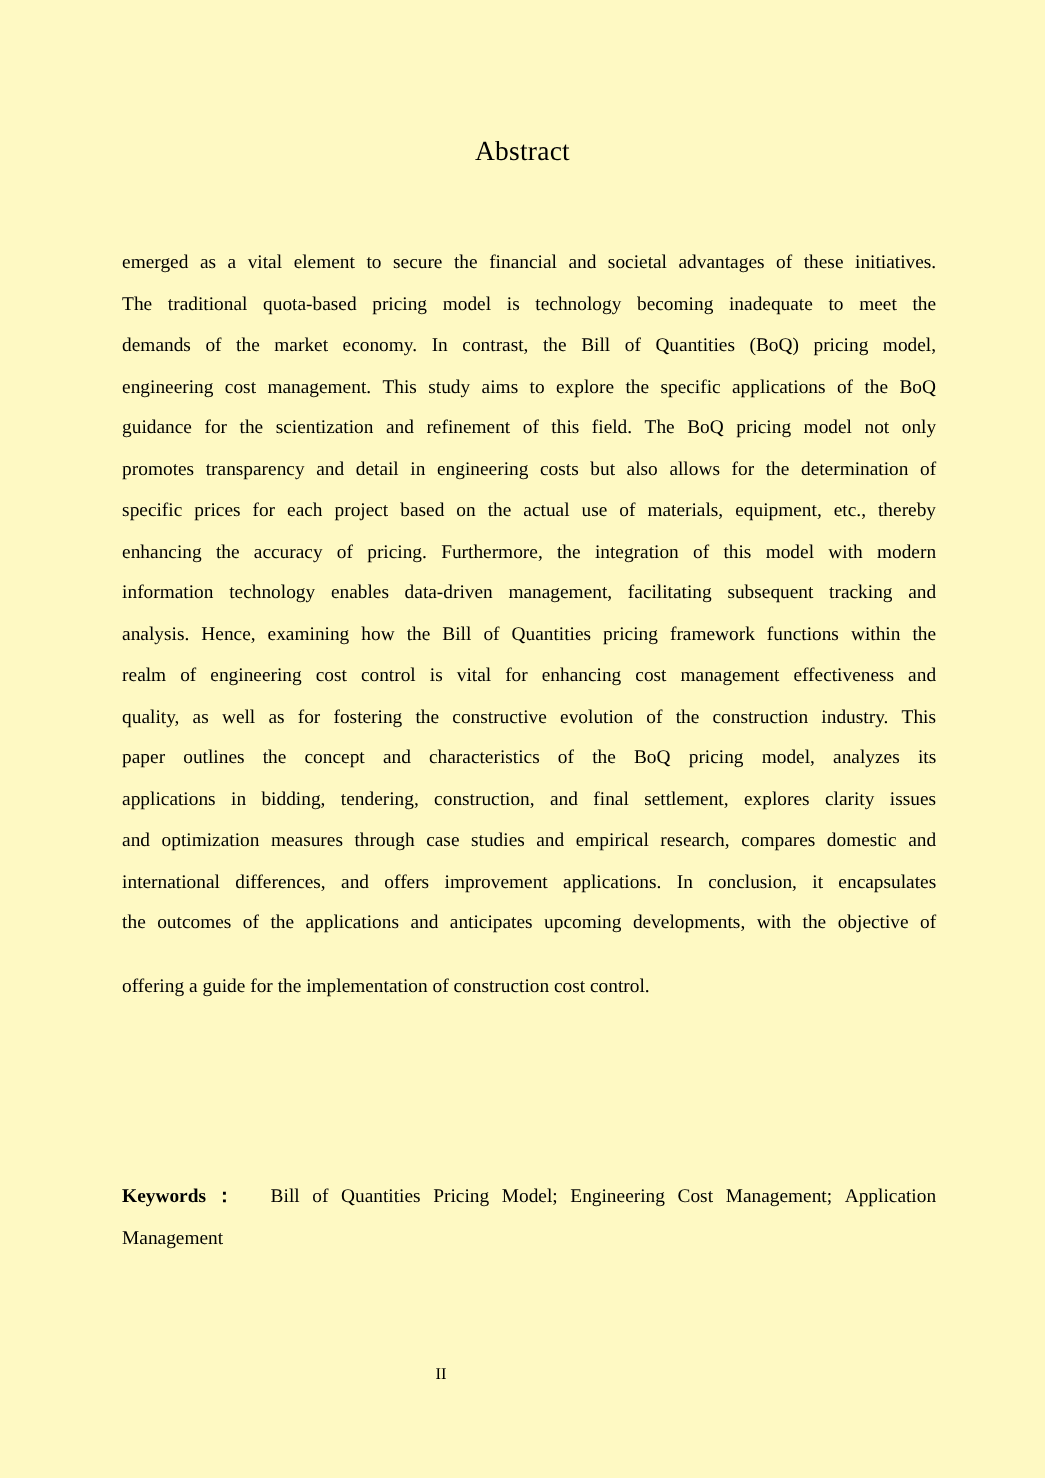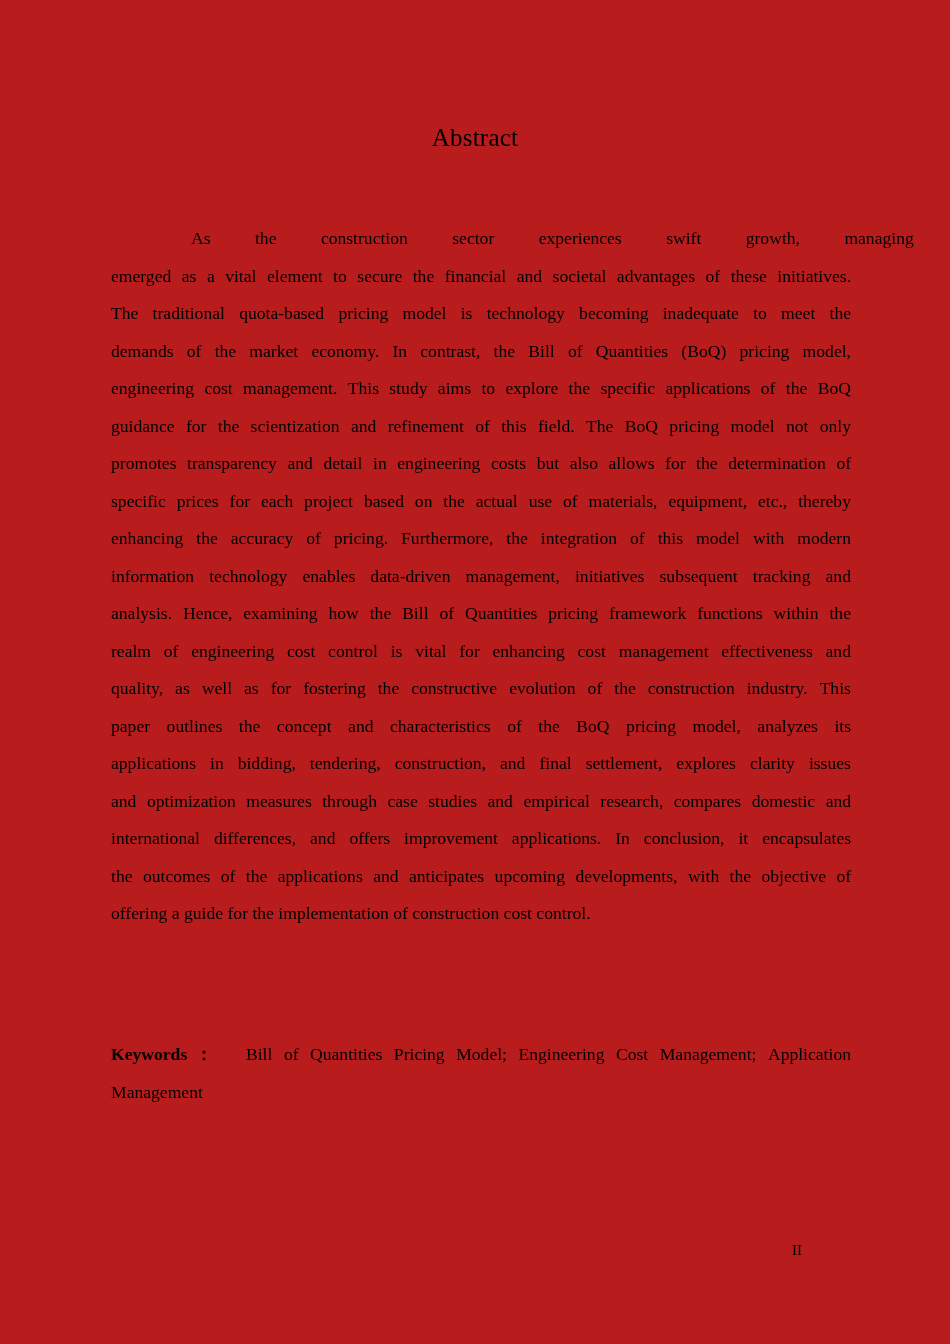--- a/index.html
+++ b/index.html
@@ -8,21 +8,21 @@
     background: #ffffff;
   }
   body {
     font-family: "Liberation Serif", "DejaVu Serif", serif;
     color: #000000;
   }
   .page {
     position: relative;
     width: 950px;
     height: 1344px;
-    background: #b91c1c;
+    background: #fef9c3;
     overflow: hidden;
   }
 
   
   .doc-title {
     position: absolute;
     left: 0;
     top: 122px;
     width: 950px;
     text-align: center;
@@ -49,20 +49,21 @@
     line-height: 37.5px;
     text-align: justify;
     text-align-last: justify;
     white-space: nowrap;
     color: #000;
   }
   
   .tline.last {
     text-align-last: left;
     text-align: left;
+    margin-top: 20px;
   }
   
   .tline.indent {
     text-indent: 40px;
   }
   
   .tline > span.w {
     display: inline-block;
   }
 
@@ -78,64 +79,64 @@
     width: 740px;
     height: 37.5px;
     font-size: 17.6px;
     line-height: 37.5px;
     white-space: nowrap;
     color: #000;
   }
   .kw-line.justified {
     text-align: justify;
     text-align-last: justify;
+    margin-top: 33px;
   }
   .kw-label {
     font-weight: bold;
   }
   .kw-colon {
     font-weight: bold;
     margin-left: 1px;
   }
   .kw-gap {
     display: inline-block;
     width: 26px;
   }
 
   
   .page-number {
     position: absolute;
     left: 0;
     top: 1240px;
     width: 802px;
-    text-align: right;
+    text-align: center;
     font-size: 15px;
     line-height: 20px;
     color: #000;
   }
 </style>
 </head>
 <body>
 
 <div class="page">
 
   <div class="doc-title">Abstract</div>
 
   <div class="body-block">
 
-  <span class="tline indent"><span class="w">As</span> <span class="w">the</span> <span class="w">construction</span> <span class="w">sector</span> <span class="w">experiences</span> <span class="w">swift</span> <span class="w">growth,</span> <span class="w">managing</span> <span class="w">costs</span>   </span>
       <span class="tline"><span class="w">emerged</span> <span class="w">as</span> <span class="w">a</span> <span class="w">vital</span> <span class="w">element</span> <span class="w">to</span> <span class="w">secure</span> <span class="w">the</span> <span class="w">financial</span> <span class="w">and</span> <span class="w">societal</span> <span class="w">advantages</span> <span class="w">of</span> <span class="w">these</span> <span class="w">initiatives.</span></span>
       <span class="tline"><span class="w">The</span> <span class="w">traditional</span> <span class="w">quota-based</span> <span class="w">pricing</span> <span class="w">model</span> <span class="w">is</span> <span class="w">technology</span> <span class="w">becoming</span> <span class="w">inadequate</span> <span class="w">to</span> <span class="w">meet</span> <span class="w">the</span></span>
       <span class="tline"><span class="w">demands</span> <span class="w">of</span> <span class="w">the</span> <span class="w">market</span> <span class="w">economy.</span> <span class="w">In</span> <span class="w">contrast,</span> <span class="w">the</span> <span class="w">Bill</span> <span class="w">of</span> <span class="w">Quantities</span> <span class="w">(BoQ)</span> <span class="w">pricing</span> <span class="w">model,</span></span>
       <span class="tline"><span class="w">engineering</span> <span class="w">cost</span> <span class="w">management.</span> <span class="w">This</span> <span class="w">study</span> <span class="w">aims</span> <span class="w">to</span> <span class="w">explore</span> <span class="w">the</span> <span class="w">specific</span> <span class="w">applications</span> <span class="w">of</span> <span class="w">the</span> <span class="w">BoQ</span></span>
       <span class="tline"><span class="w">guidance</span> <span class="w">for</span> <span class="w">the</span> <span class="w">scientization</span> <span class="w">and</span> <span class="w">refinement</span> <span class="w">of</span> <span class="w">this</span> <span class="w">field.</span> <span class="w">The</span> <span class="w">BoQ</span> <span class="w">pricing</span> <span class="w">model</span> <span class="w">not</span> <span class="w">only</span></span>
       <span class="tline"><span class="w">promotes</span> <span class="w">transparency</span> <span class="w">and</span> <span class="w">detail</span> <span class="w">in</span> <span class="w">engineering</span> <span class="w">costs</span> <span class="w">but</span> <span class="w">also</span> <span class="w">allows</span> <span class="w">for</span> <span class="w">the</span> <span class="w">determination</span> <span class="w">of</span></span>
       <span class="tline"><span class="w">specific</span> <span class="w">prices</span> <span class="w">for</span> <span class="w">each</span> <span class="w">project</span> <span class="w">based</span> <span class="w">on</span> <span class="w">the</span> <span class="w">actual</span> <span class="w">use</span> <span class="w">of</span> <span class="w">materials,</span> <span class="w">equipment,</span> <span class="w">etc.,</span> <span class="w">thereby</span></span>
       <span class="tline"><span class="w">enhancing</span> <span class="w">the</span> <span class="w">accuracy</span> <span class="w">of</span> <span class="w">pricing.</span> <span class="w">Furthermore,</span> <span class="w">the</span> <span class="w">integration</span> <span class="w">of</span> <span class="w">this</span> <span class="w">model</span> <span class="w">with</span> <span class="w">modern</span></span>
-      <span class="tline"><span class="w">information</span> <span class="w">technology</span> <span class="w">enables</span> <span class="w">data-driven</span> <span class="w">management,</span> <span class="w">initiatives</span> <span class="w">subsequent</span> <span class="w">tracking</span> <span class="w">and</span></span>
+      <span class="tline"><span class="w">information</span> <span class="w">technology</span> <span class="w">enables</span> <span class="w">data-driven</span> <span class="w">management,</span> <span class="w">facilitating</span> <span class="w">subsequent</span> <span class="w">tracking</span> <span class="w">and</span></span>
       <span class="tline"><span class="w">analysis.</span> <span class="w">Hence,</span> <span class="w">examining</span> <span class="w">how</span> <span class="w">the</span> <span class="w">Bill</span> <span class="w">of</span> <span class="w">Quantities</span> <span class="w">pricing</span> <span class="w">framework</span> <span class="w">functions</span> <span class="w">within</span> <span class="w">the</span></span>
       <span class="tline"><span class="w">realm</span> <span class="w">of</span> <span class="w">engineering</span> <span class="w">cost</span> <span class="w">control</span> <span class="w">is</span> <span class="w">vital</span> <span class="w">for</span> <span class="w">enhancing</span> <span class="w">cost</span> <span class="w">management</span> <span class="w">effectiveness</span> <span class="w">and</span></span>
       <span class="tline"><span class="w">quality,</span> <span class="w">as</span> <span class="w">well</span> <span class="w">as</span> <span class="w">for</span> <span class="w">fostering</span> <span class="w">the</span> <span class="w">constructive</span> <span class="w">evolution</span> <span class="w">of</span> <span class="w">the</span> <span class="w">construction</span> <span class="w">industry.</span> <span class="w">This</span></span>
       <span class="tline"><span class="w">paper</span> <span class="w">outlines</span> <span class="w">the</span> <span class="w">concept</span> <span class="w">and</span> <span class="w">characteristics</span> <span class="w">of</span> <span class="w">the</span> <span class="w">BoQ</span> <span class="w">pricing</span> <span class="w">model,</span> <span class="w">analyzes</span> <span class="w">its</span></span>
       <span class="tline"><span class="w">applications</span> <span class="w">in</span> <span class="w">bidding,</span> <span class="w">tendering,</span> <span class="w">construction,</span> <span class="w">and</span> <span class="w">final</span> <span class="w">settlement,</span> <span class="w">explores</span> <span class="w">clarity</span> <span class="w">issues</span></span>
       <span class="tline"><span class="w">and</span> <span class="w">optimization</span> <span class="w">measures</span> <span class="w">through</span> <span class="w">case</span> <span class="w">studies</span> <span class="w">and</span> <span class="w">empirical</span> <span class="w">research,</span> <span class="w">compares</span> <span class="w">domestic</span> <span class="w">and</span></span>
       <span class="tline"><span class="w">international</span> <span class="w">differences,</span> <span class="w">and</span> <span class="w">offers</span> <span class="w">improvement</span> <span class="w">applications.</span> <span class="w">In</span> <span class="w">conclusion,</span> <span class="w">it</span> <span class="w">encapsulates</span></span>
       <span class="tline"><span class="w">the</span> <span class="w">outcomes</span> <span class="w">of</span> <span class="w">the</span> <span class="w">applications</span> <span class="w">and</span> <span class="w">anticipates</span> <span class="w">upcoming</span> <span class="w">developments,</span> <span class="w">with</span> <span class="w">the</span> <span class="w">objective</span> <span class="w">of</span></span>
       <span class="tline last"><span class="w">offering</span> <span class="w">a</span> <span class="w">guide</span> <span class="w">for</span> <span class="w">the</span> <span class="w">implementation</span> <span class="w">of</span> <span class="w">construction</span> <span class="w">cost</span> <span class="w">control.</span></span>
     </div>

